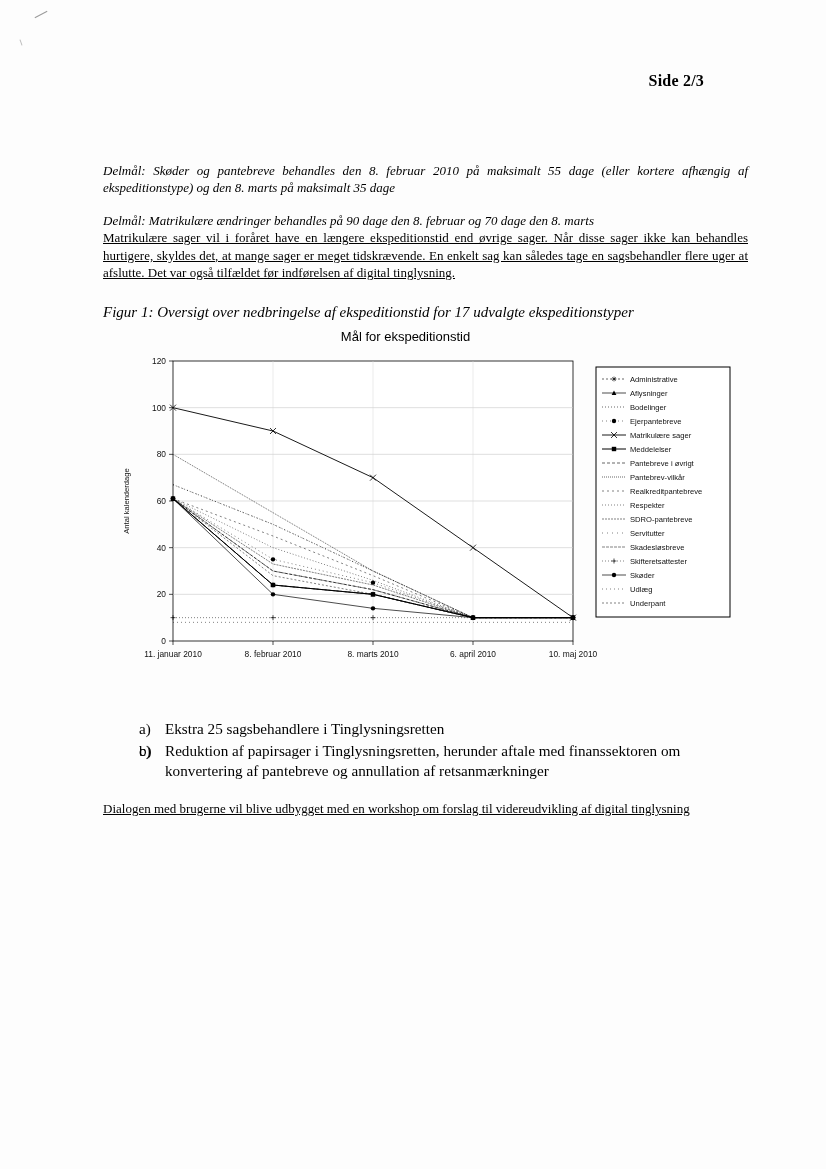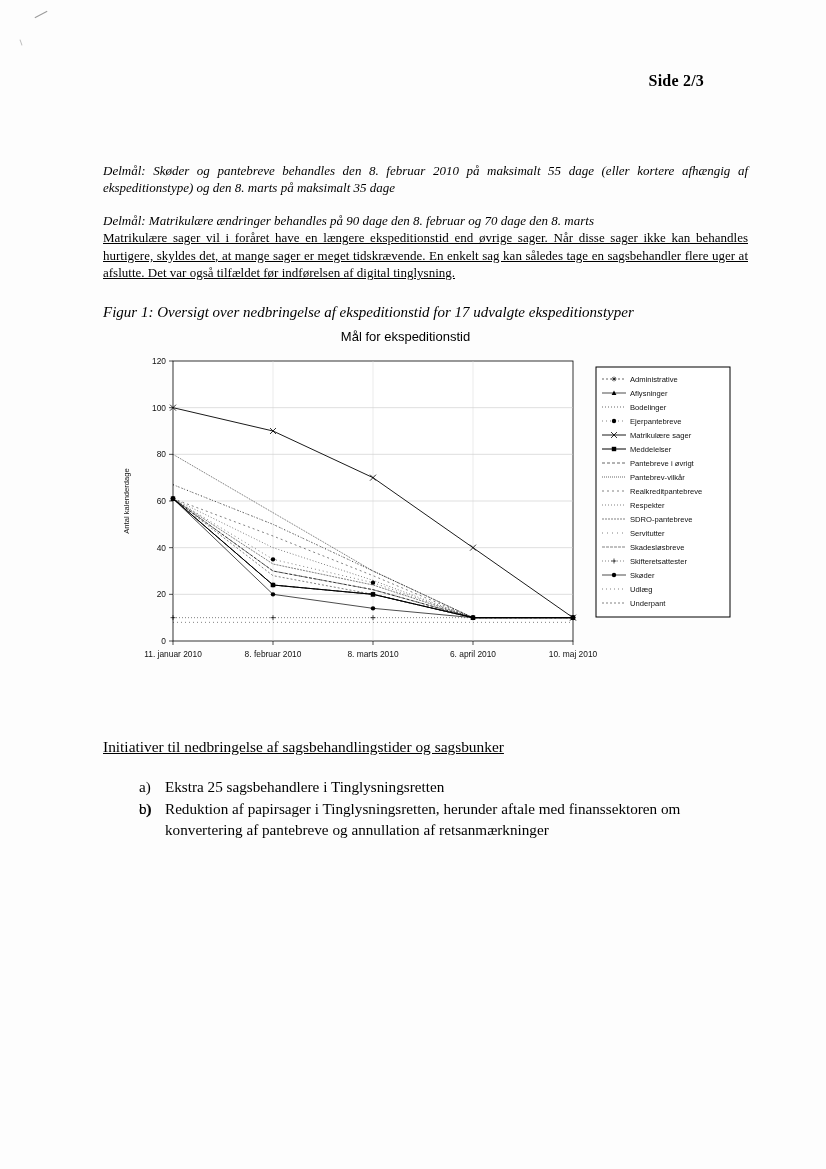--- a/index.html
+++ b/index.html
@@ -370,31 +370,31 @@
             <line x1="499" y1="238" x2="523" y2="238" stroke="#000" stroke-width="0.5" stroke-dasharray="1,3"></line>
             <g></g>
             <text x="527" y="241" class="legend-label">Udlæg</text>
             <line x1="499" y1="252" x2="523" y2="252" stroke="#000" stroke-width="0.5" stroke-dasharray="2,2"></line>
             <g></g>
             <text x="527" y="255" class="legend-label">Underpant</text>
           </svg>
       </div>
     </div>
 
-    <p class="section-heading">Initiativer til nedbringelse af sagsbehandlingstider og sagsbunker</p>
 
     <ol class="alpha">
       <li>
         <span class="marker">a)</span>
         <span>Ekstra 25 sagsbehandlere i Tinglysningsretten</span>
       </li>
       <li>
         <span class="marker">b)</span>
       </li>
       <li>
         <span class="marker">c)</span>
         <span>Reduktion af papirsager i Tinglysningsretten, herunder aftale med finanssektoren om konvertering af pantebreve og annullation af retsanmærkninger</span>
       </li>
     </ol>
 
+    <p class="body-par">Dialogen med brugerne vil blive udbygget med en workshop om forslag til videreudvikling af digital tinglysning</p>
 
   </div>
 </div>
 
 </body></html>

